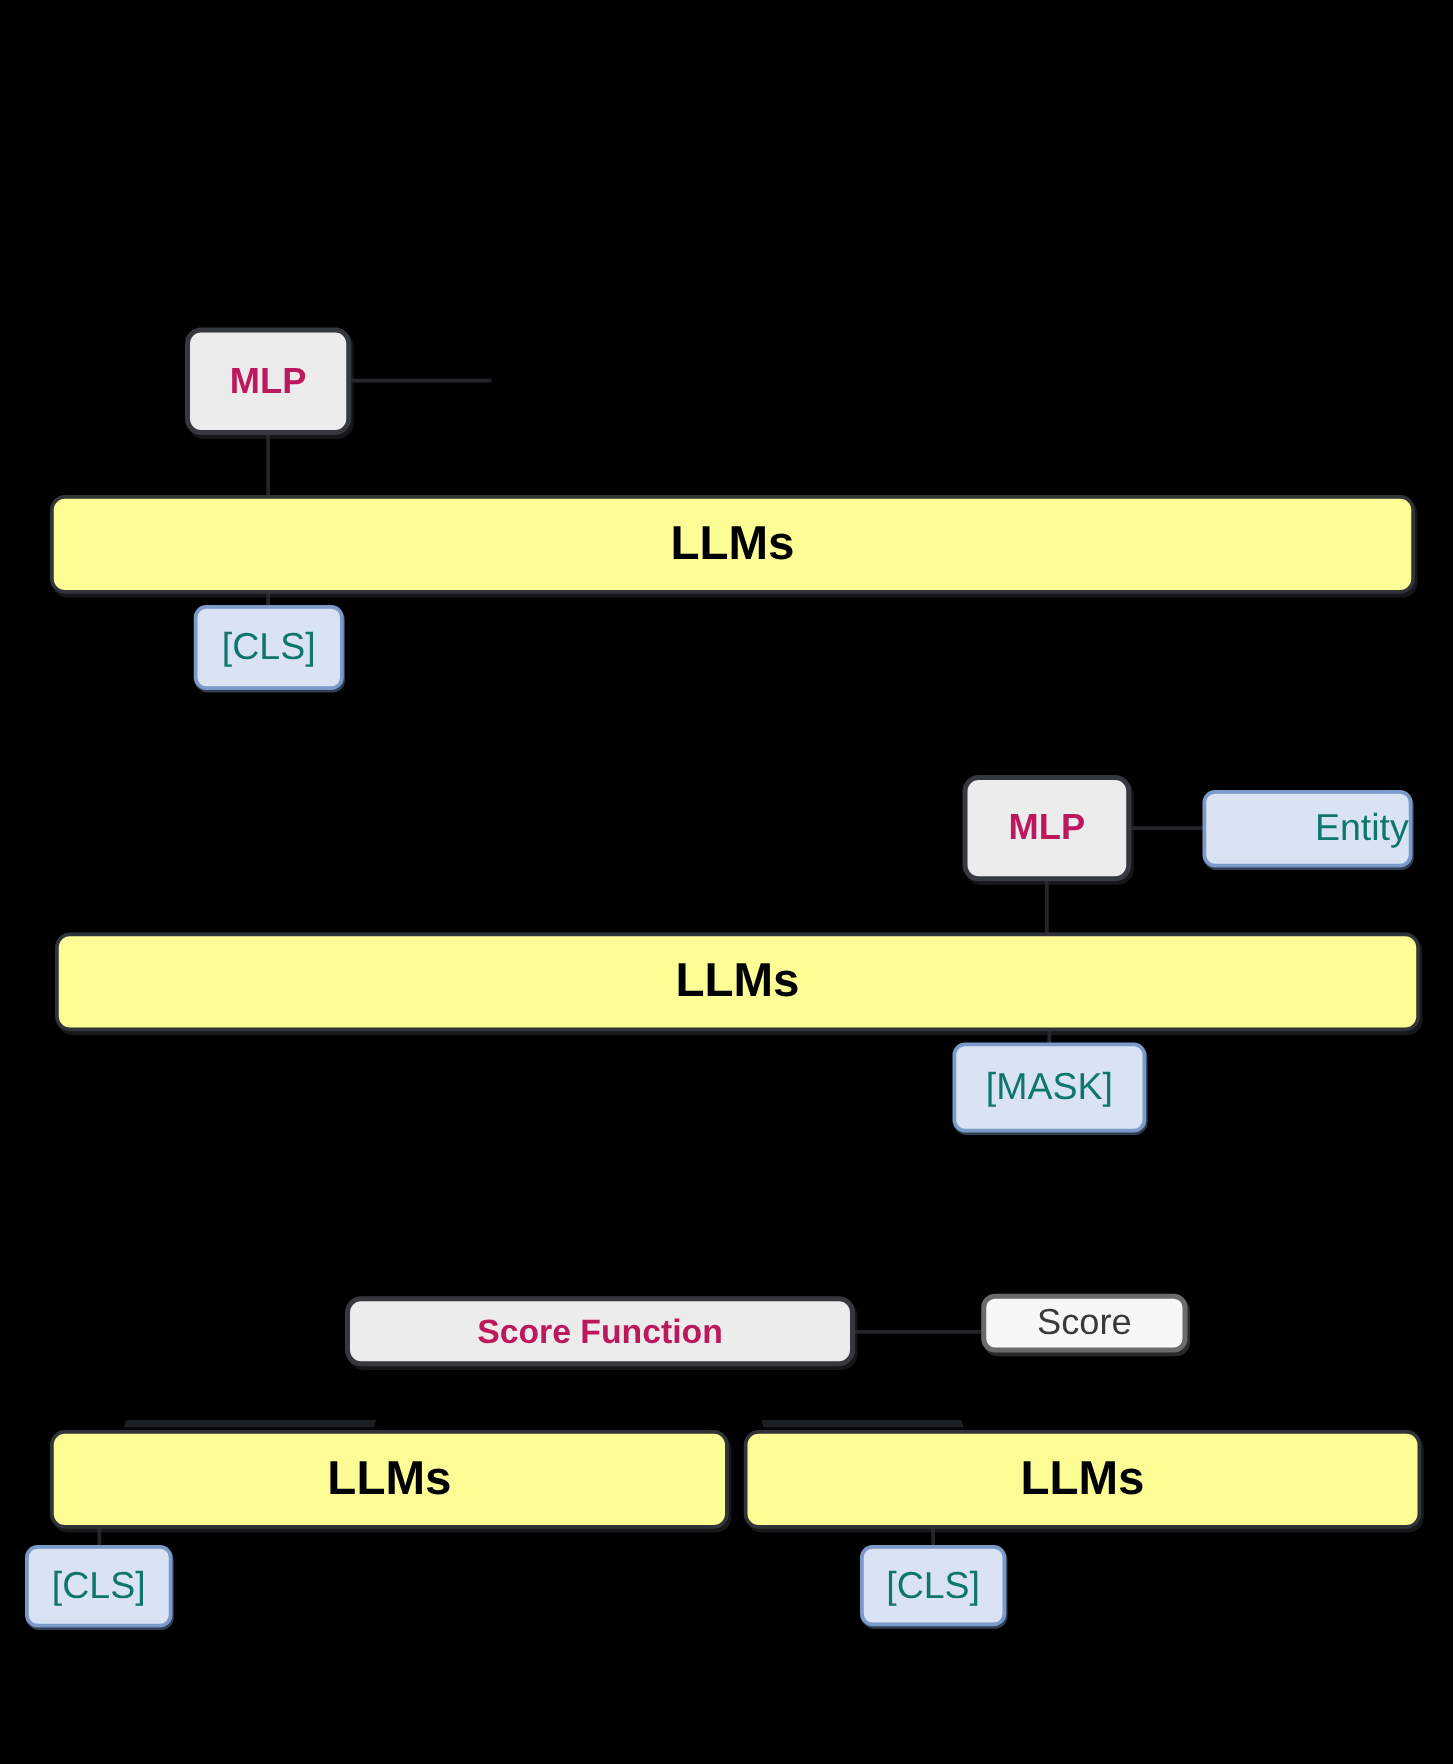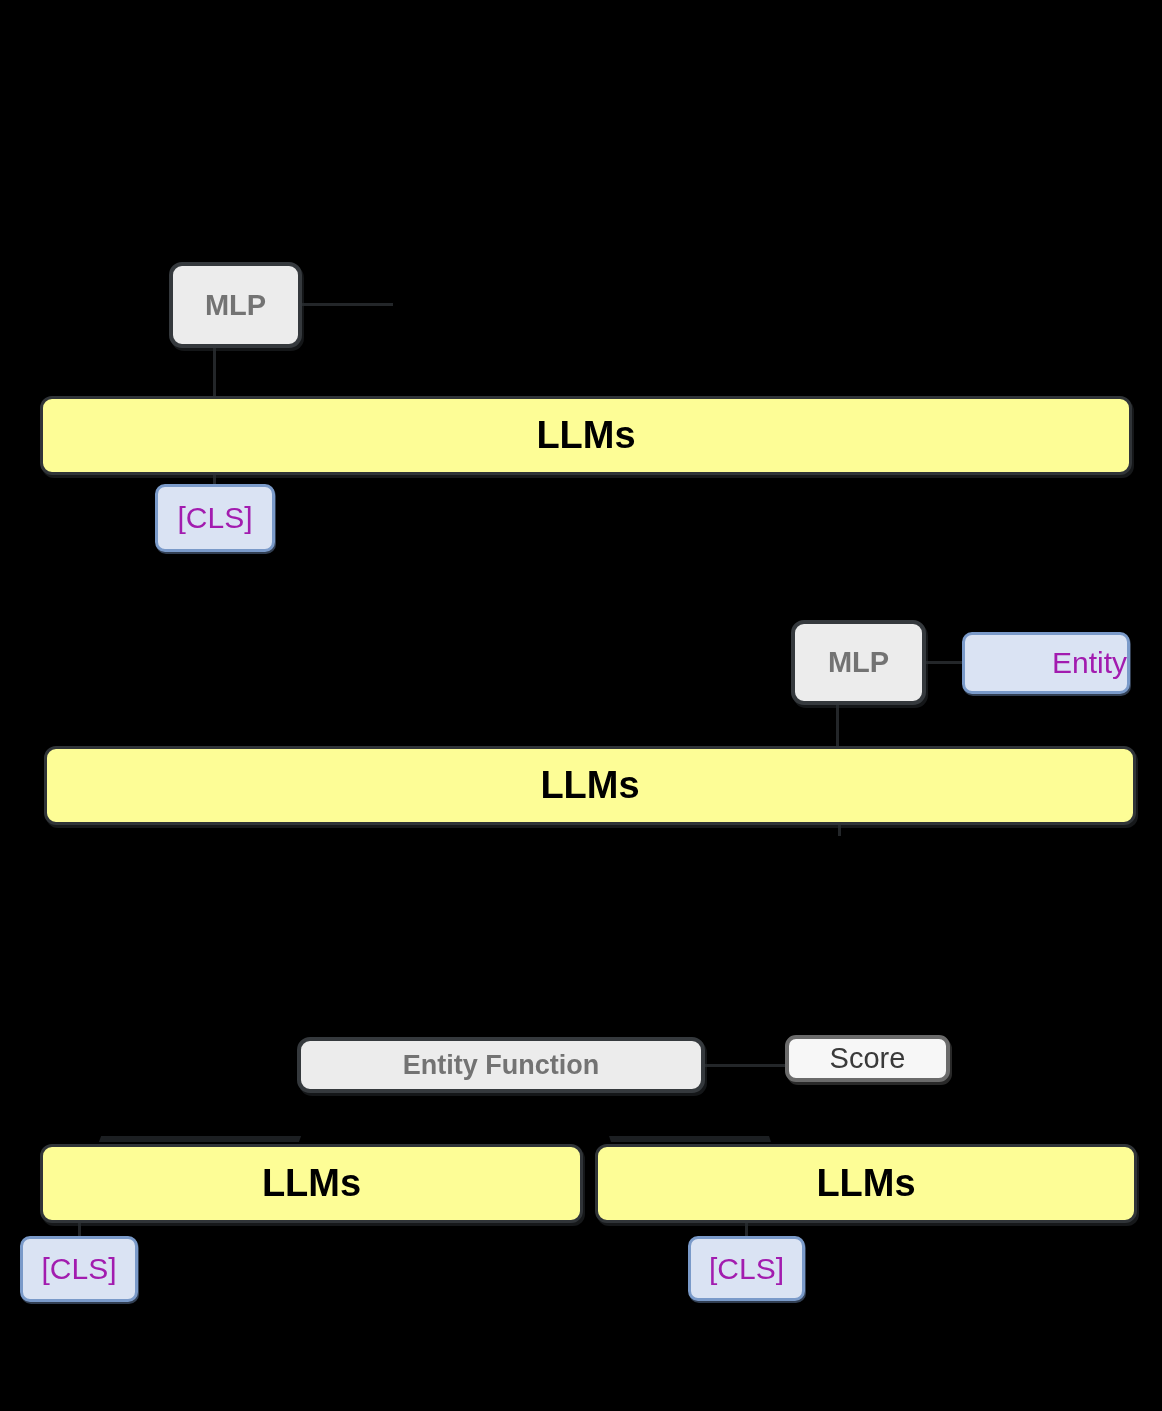--- a/index.html
+++ b/index.html
@@ -41,45 +41,44 @@
     font-weight: bold;
     font-size: 38px;
     box-shadow: 2px 3px 0 rgba(40,44,48,0.55);
   }
 
   
   .proc-box {
     background: #ececec;
     border: 4px solid #35393d;
     border-radius: 13px;
-    color: #737373;
+    color: #be185d;
     font-weight: bold;
     font-size: 29px;
     box-shadow: 2px 3px 0 rgba(40,44,48,0.5);
-    margin-left: 21px;
   }
   .proc-box.small-label { font-size: 27px; }
 
   
   .out-box {
     background: #f7f7f7;
     border: 4px solid #6b6b6b;
     border-radius: 11px;
     color: #3a3a3a;
     font-weight: normal;
     font-size: 29px;
     box-shadow: 2px 3px 0 rgba(90,90,90,0.45);
   }
 
   
   .token-box {
     background: #dae3f3;
     border: 3px solid #7a9ac9;
     border-radius: 10px;
-    color: #a21caf;
+    color: #0f766e;
     font-weight: normal;
     font-size: 30px;
     box-shadow: 1px 2px 0 rgba(110,140,185,0.45);
   }
 
   
   .connector {
     position: absolute;
     background: #232629;
   }
@@ -117,29 +116,32 @@
   </div>
 
   <div class="node token-box" style="left:962px; top:632px; width:168px; height:62px;justify-content:flex-end;">
     <span>Entity</span>
   </div>
 
   <div class="node llm-bar" style="left:44px; top:746px; width:1092px; height:79px;">
     <span>LLMs</span>
   </div>
 
+  <div class="node token-box" style="left:762px; top:834px; width:155px; height:72px;">
+    <span>[MASK]</span>
+  </div>
 
   <div class="connector" style="left:100px; top:1136px; width:200px; height:6px; background:#1c1f22; transform:skewX(-20deg);"></div>
   <div class="connector" style="left:610px; top:1136px; width:160px; height:6px; background:#1c1f22; transform:skewX(18deg);"></div>
   <div class="connector h" style="left:684px; top:1064px; width:101px;"></div>
   <div class="connector v" style="left:78px; top:1220px; height:18px;"></div>
   <div class="connector v" style="left:745px; top:1220px; height:18px;"></div>
 
   <div class="node proc-box small-label" style="left:276px; top:1037px; width:408px; height:56px;">
-    <span>Entity Function</span>
+    <span>Score Function</span>
   </div>
 
   <div class="node out-box" style="left:785px; top:1035px; width:165px; height:47px;">
     <span>Score</span>
   </div>
 
   <div class="node llm-bar" style="left:40px; top:1144px; width:543px; height:79px;">
     <span>LLMs</span>
   </div>
 

